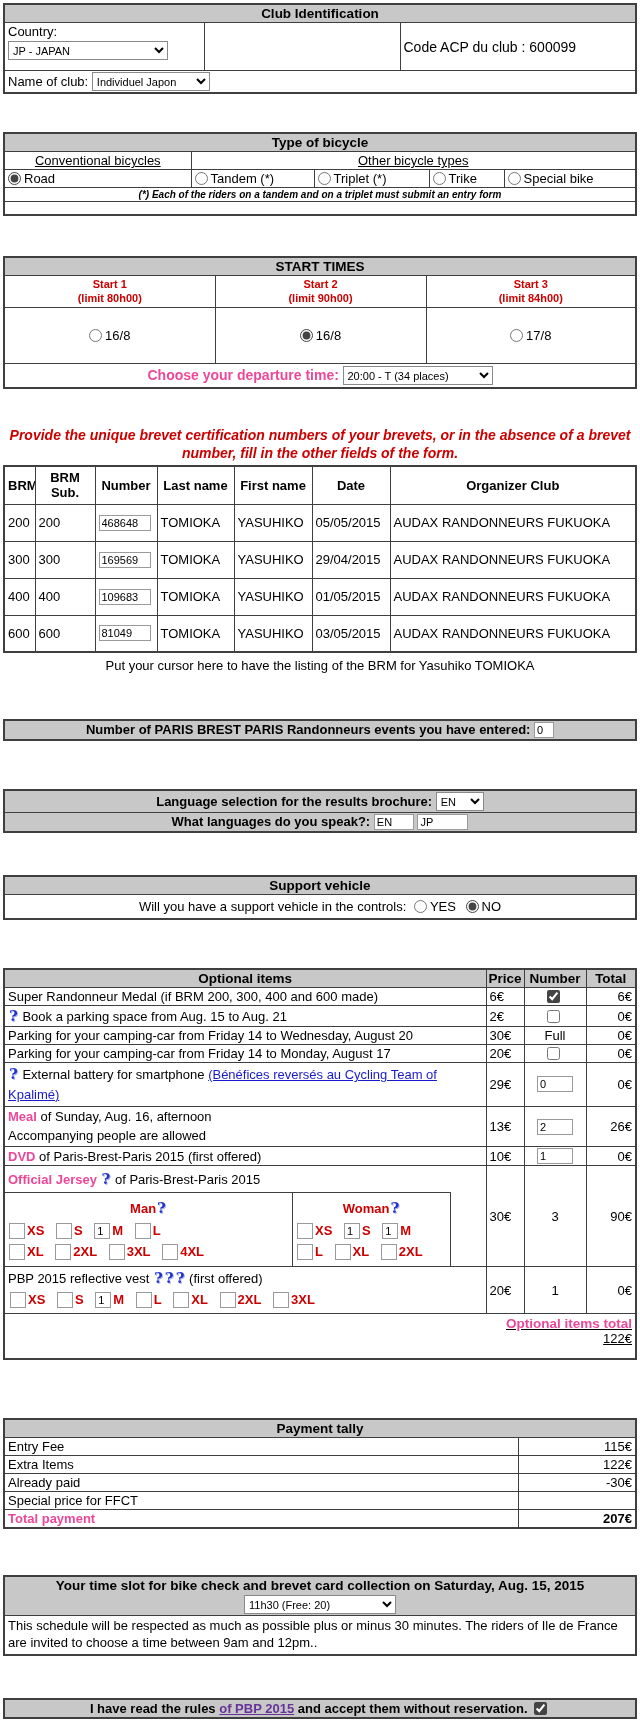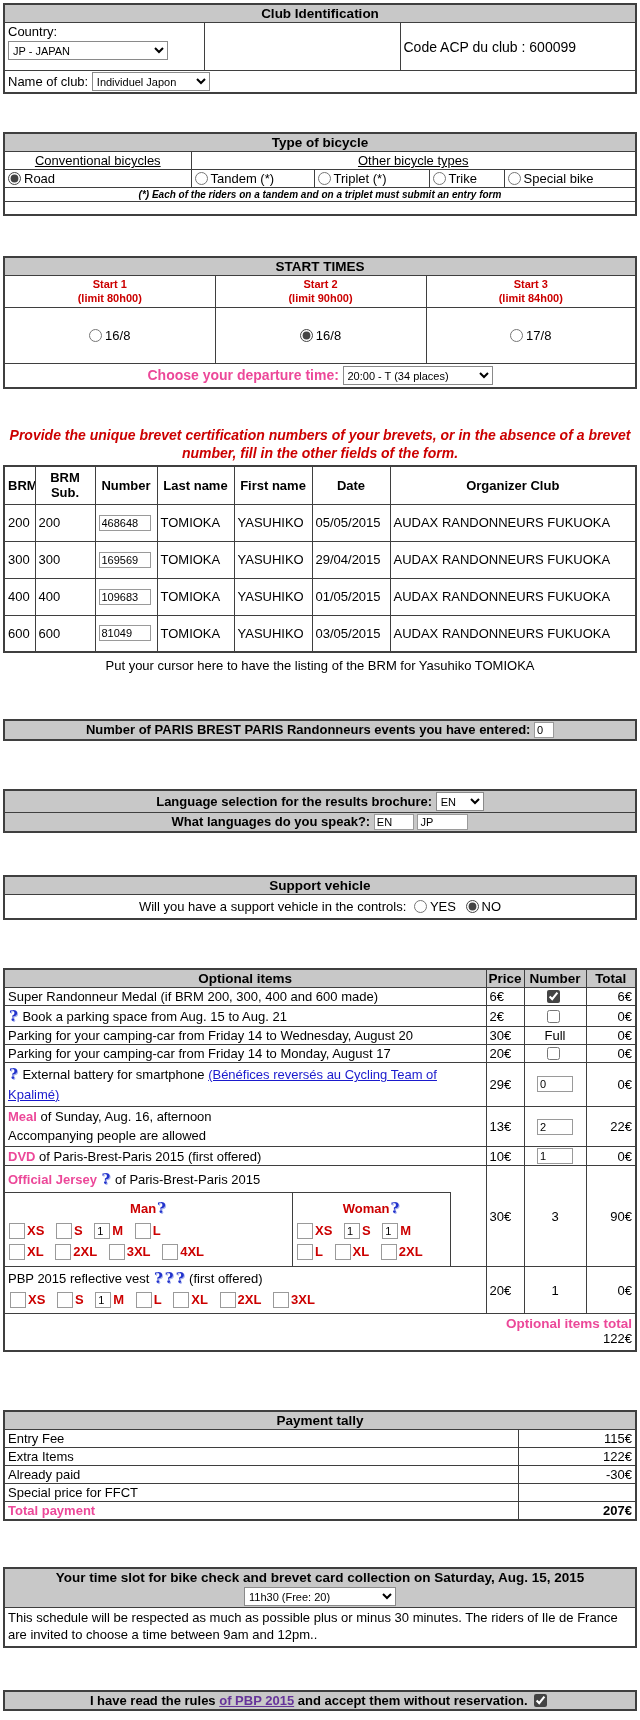--- a/index.html
+++ b/index.html
@@ -304,21 +304,21 @@
     <td class="opt-num"><input type="text" class="qty" value="0" style=""></td>
     <td class="opt-total">0€</td>
   </tr>
   <tr>
     <td style="line-height:1.45;">
       <span class="red b">Meal</span><span> of Sunday, Aug. 16, afternoon</span><br>
       <span>Accompanying people are allowed</span>
     </td>
     <td class="opt-price">13€</td>
     <td class="opt-num"><input type="text" class="qty" value="2" style=""></td>
-    <td class="opt-total">22€</td>
+    <td class="opt-total">26€</td>
   </tr>
   <tr>
     <td>
       <span class="red b">DVD</span><span> of Paris-Brest-Paris 2015 (first offered)</span>
     </td>
     <td class="opt-price">10€</td>
     <td class="opt-num"><input type="text" class="qty" value="1" style=""></td>
     <td class="opt-total">0€</td>
   </tr>
   <tr>
@@ -378,21 +378,21 @@
         <input type="text" class="size-box" value="" style=""><span class="size-lbl">XL</span>
         <input type="text" class="size-box" value="" style=""><span class="size-lbl">2XL</span>
         <input type="text" class="size-box" value="" style=""><span class="size-lbl">3XL</span>
       </div>
     </td>
     <td class="opt-price">20€</td>
     <td class="opt-num">1</td>
     <td class="opt-total">0€</td>
   </tr>
   <tr>
-    <td colspan="4" class="right" style="padding:2px 3px 4px;">
+    <td colspan="4" class="right" style="padding:2px 3px 12px;text-decoration:underline;">
       <div class="red b" style="font-size:13.5px;">Optional items total</div>
       <div>122€</div>
     </td>
   </tr>
 </tbody>
   </table>
 
 <table class="tbl gap58">
   <colgroup>
       <col>

